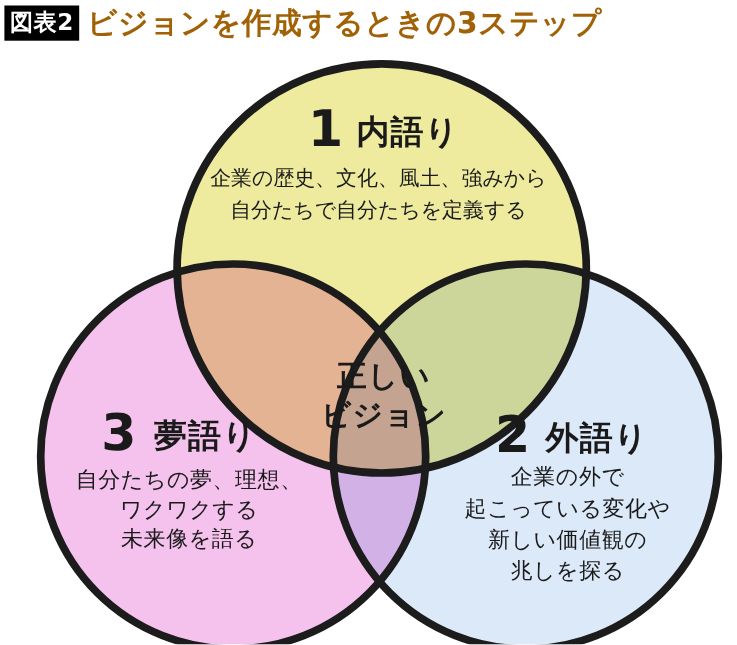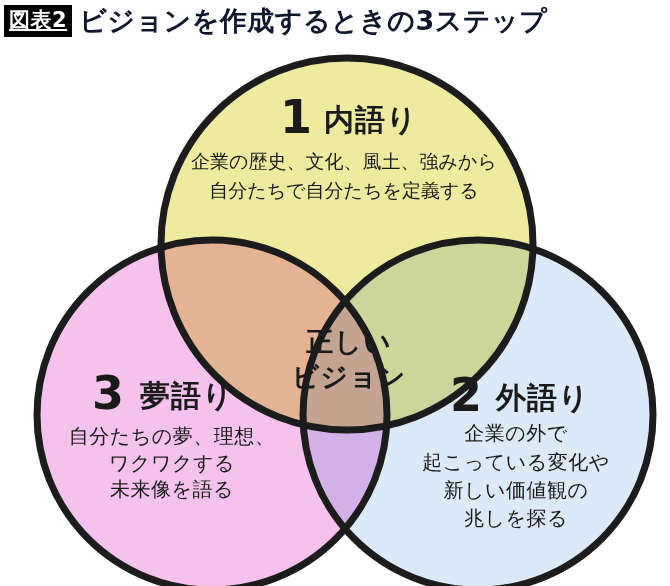--- a/index.html
+++ b/index.html
@@ -25,24 +25,23 @@
     white-space: nowrap;
   }
   .badge {
     background: #000000;
     color: #ffffff;
     font-size: 21px;
     font-weight: 700;
     line-height: 1;
     padding: 5px 5px 6px 5px;
     letter-spacing: 0.5px;
-    text-decoration: underline;
   }
   .title {
-    color: #0f172a;
+    color: #a16207;
     font-size: 27px;
     font-weight: 700;
     letter-spacing: 0.5px;
   }
   svg { display: block; }
   .blend { mix-blend-mode: multiply; }
   .iso { isolation: isolate; }
   text {
     fill: #1a1a1a;
     font-family: "DejaVu Sans", "Liberation Sans", sans-serif;

